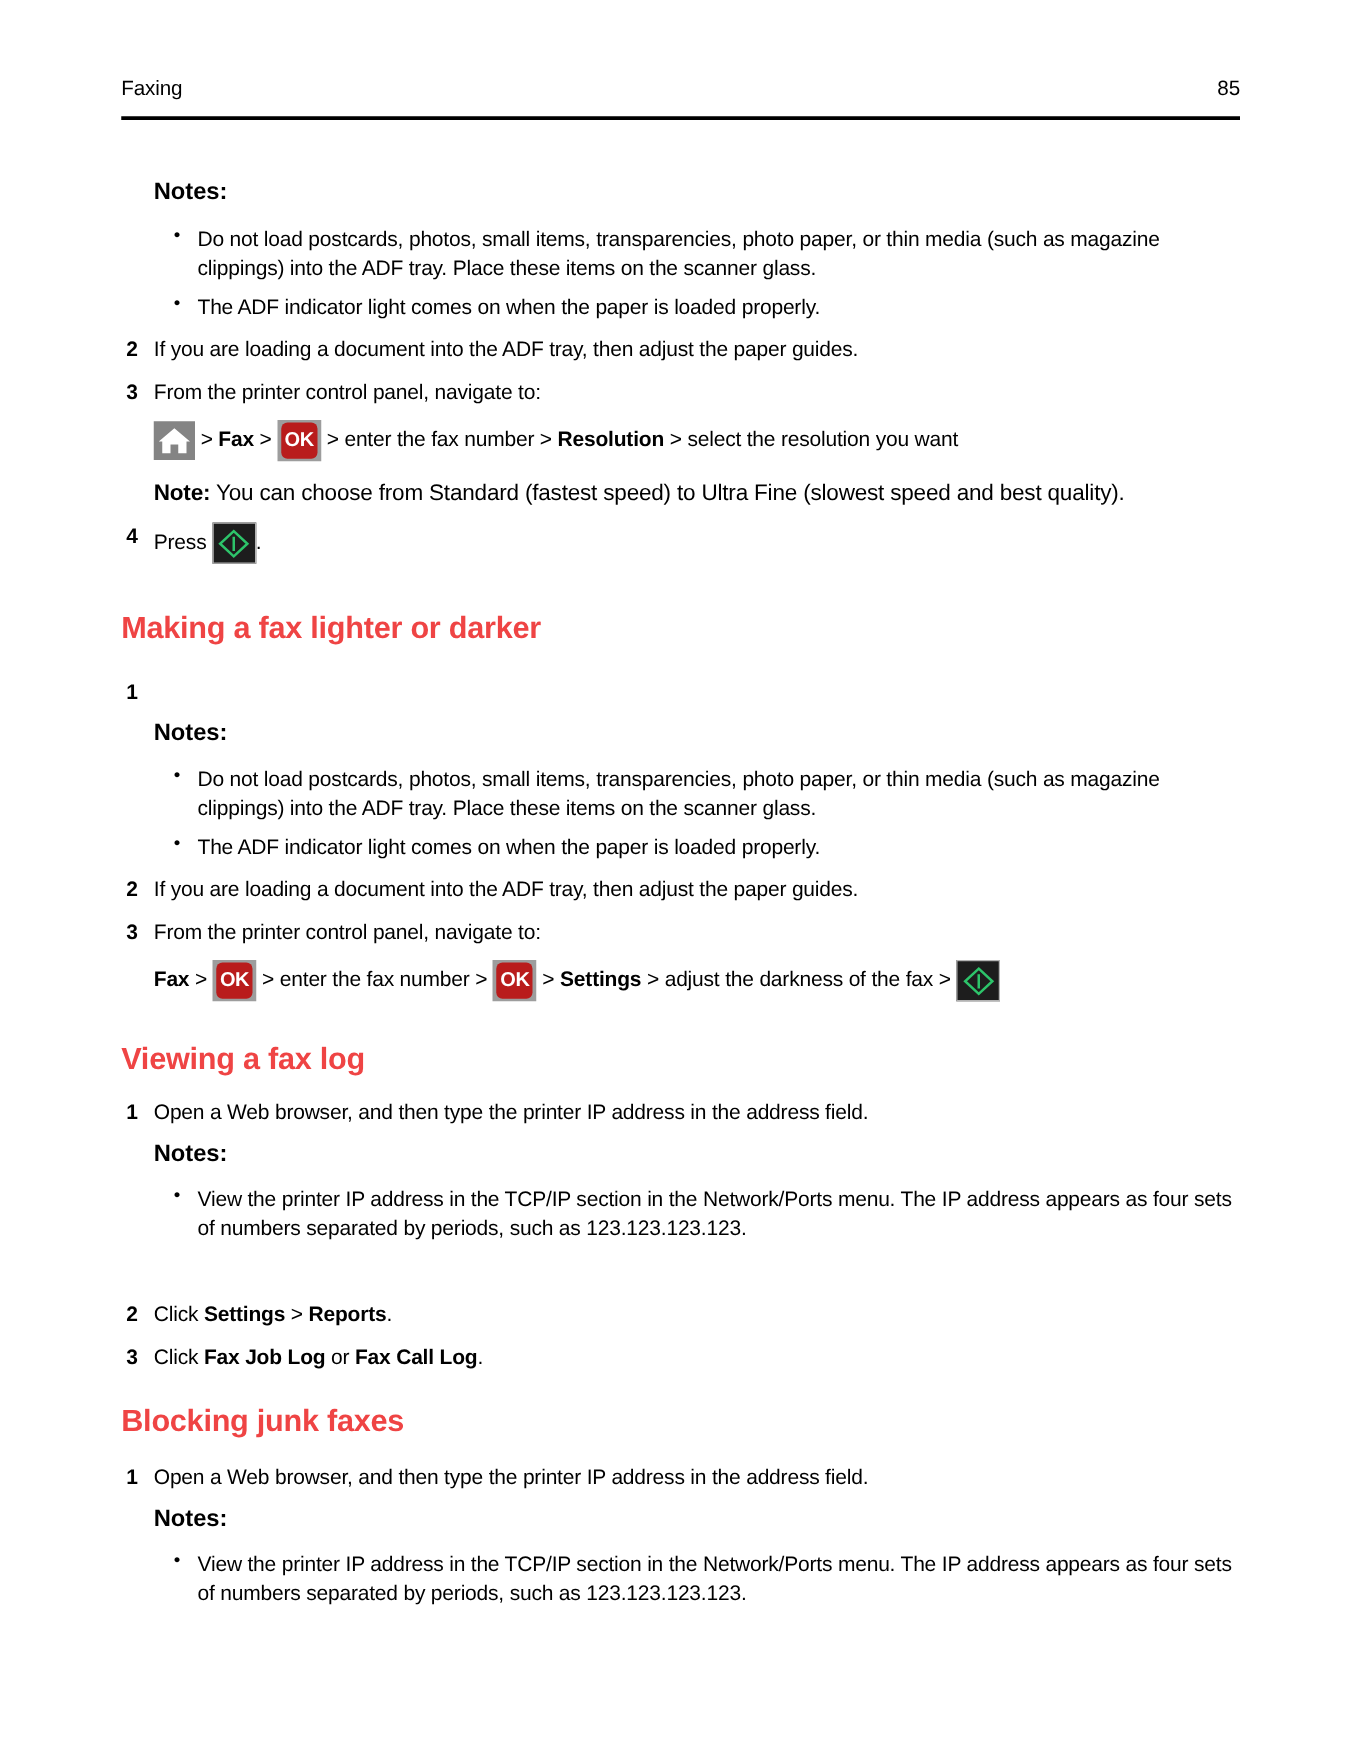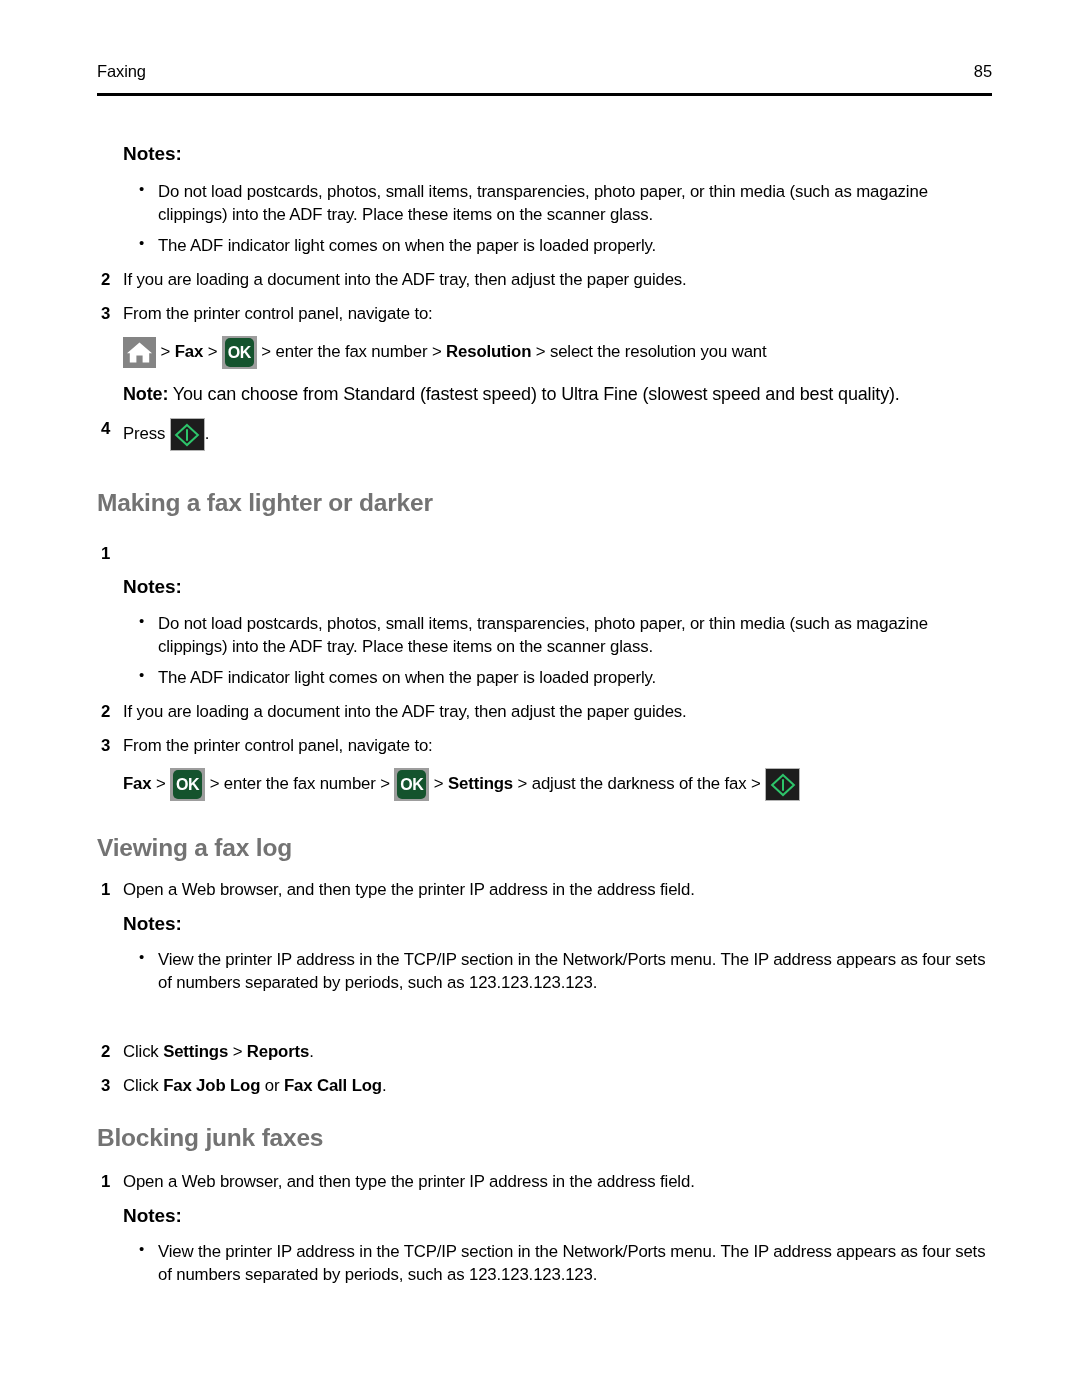--- a/index.html
+++ b/index.html
@@ -53,21 +53,21 @@
     width: 1080px;
   }
 
   h2.section-heading {
     margin: 0;
     padding: 0;
     font-size: 24.5px;
     font-weight: 700;
     letter-spacing: -0.2px;
     line-height: 1.15;
-    color: #737373;
+    color: #ef4444;
   }
 
   .notes-label {
     font-size: 19px;
     font-weight: 700;
     letter-spacing: -0.05px;
   }
 
   
   .step {
@@ -140,21 +140,21 @@
     height: 33px;
     background: #9d9d9d;
     position: relative;
     vertical-align: middle;
     flex: 0 0 auto;
   }
   .icon-ok .ok-inner {
     position: absolute;
     left: 3px; top: 2px;
     right: 3px; bottom: 2px;
-    background: #14532d;
+    background: #b91c1c;
     border-radius: 5px;
     color: #ffffff;
     font-size: 16px;
     font-weight: 700;
     letter-spacing: -0.3px;
     display: flex;
     align-items: center;
     justify-content: center;
     line-height: 1;
   }

